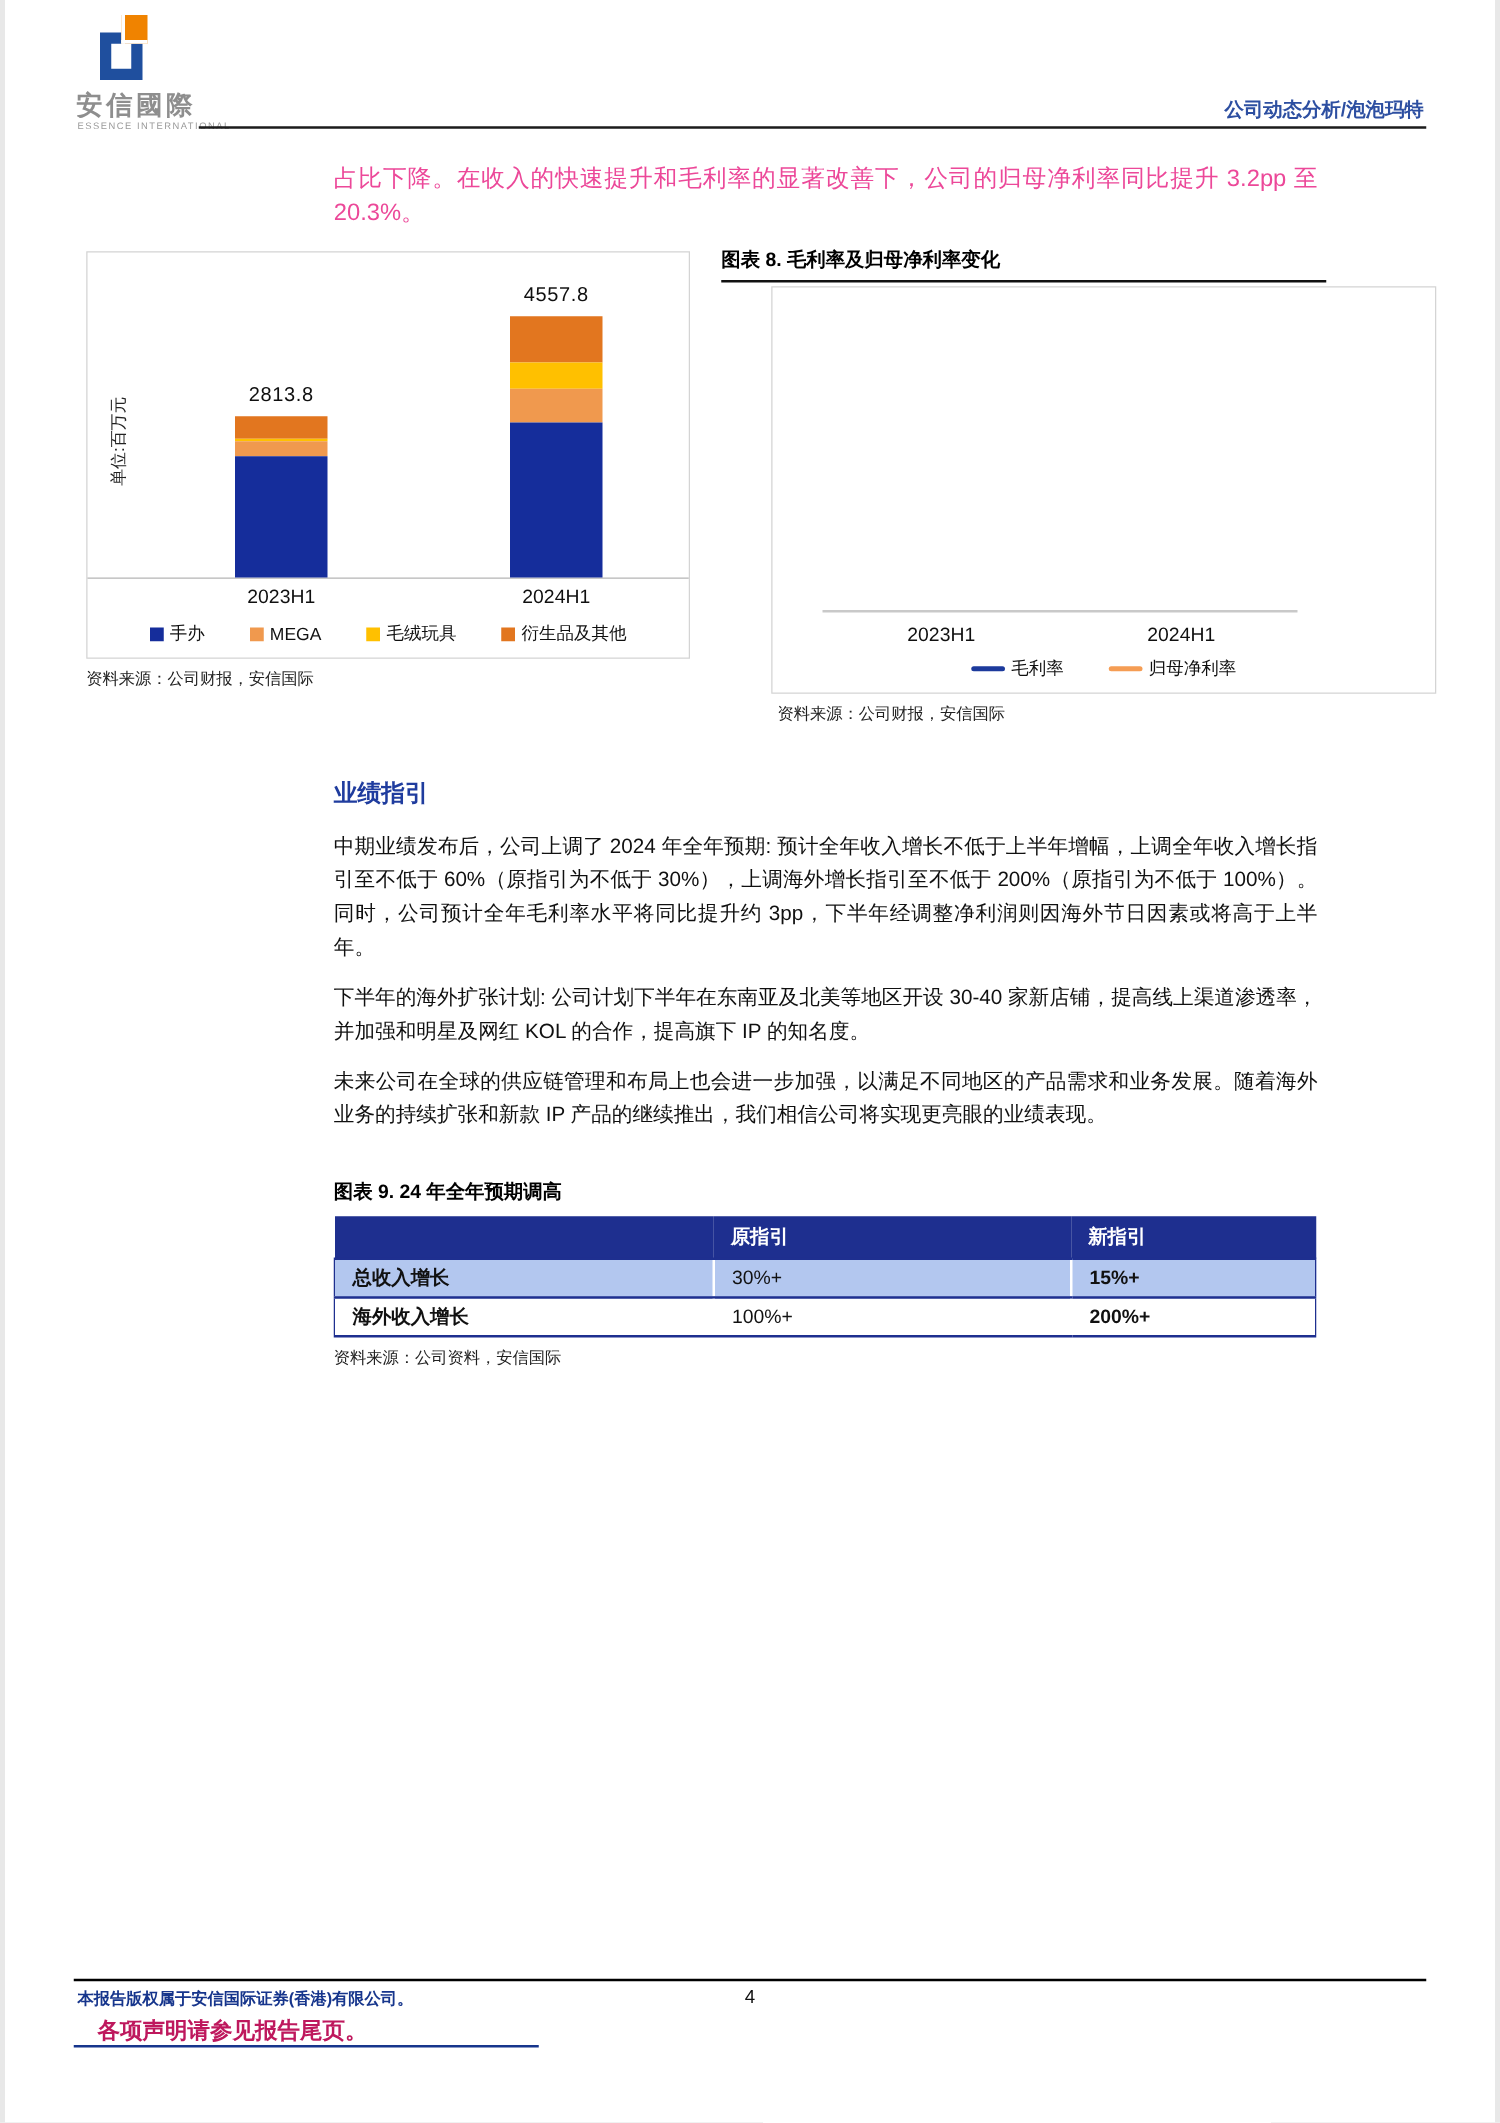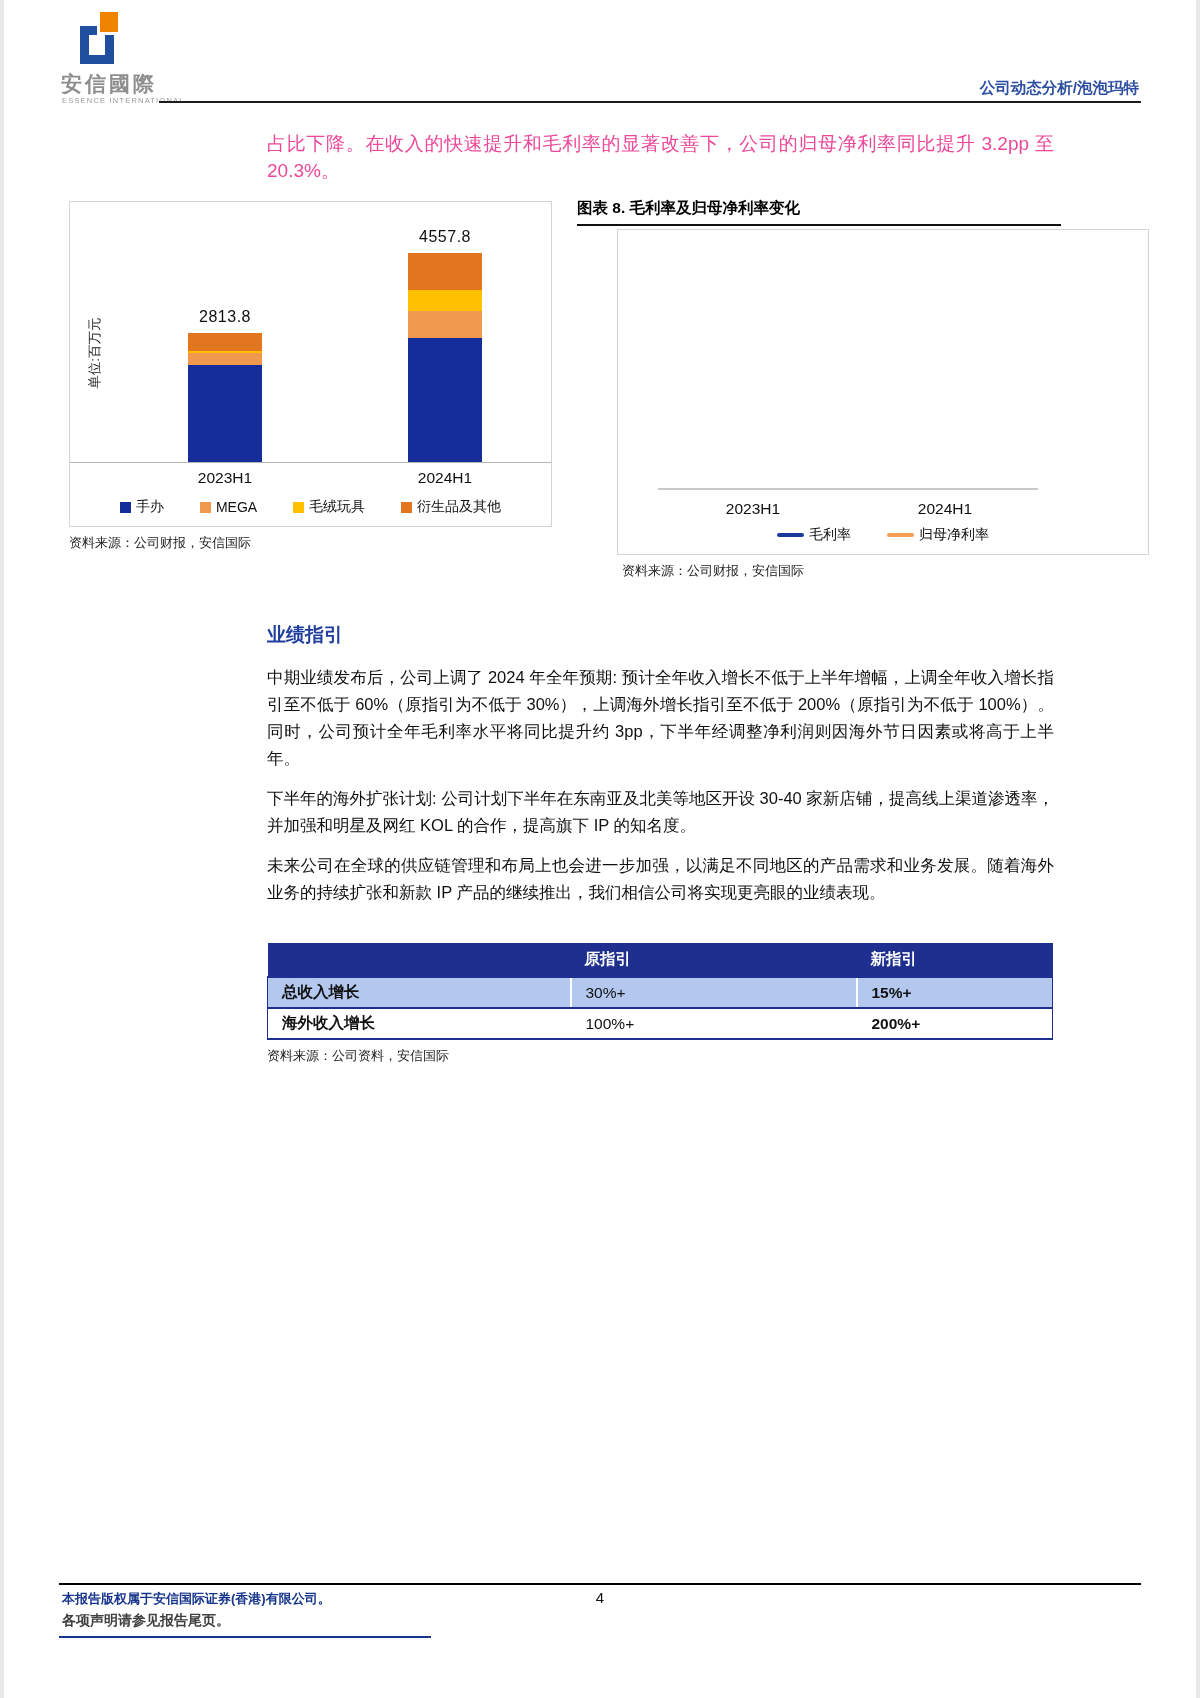--- a/index.html
+++ b/index.html
@@ -70,21 +70,21 @@
   .fig9 tbody td { font-size:15.5px; padding:4px 14px;
                    border-top:2px solid var(--navy,#1e2f8f); border-bottom:2px solid var(--navy,#1e2f8f); }
   .fig9 tbody tr.alt td { background:var(--rowblue,#b3c7ef); }
   .fig9 tbody td + td { border-left:2px solid #fff; }
   .fig9 tbody td:first-child { border-left:1px solid var(--navy,#1e2f8f); font-weight:bold; }
   .fig9 tbody td:last-child  { border-right:1px solid var(--navy,#1e2f8f); font-weight:bold; }
 
   
   .footer-rule { position:absolute; left:55px; right:55px; top:1583px; height:2px; background:#000; }
   .footer-line1 { position:absolute; left:58px; top:1590px; font-size:13px; font-weight:bold; color:#16358c; }
-  .footer-line2 { position:absolute; left:58px; top:1612px; font-size:14px; font-weight:bold; color:#404040; }
+  .footer-line2 { position:absolute; left:74px; top:1612px; font-size:18px; font-weight:bold; color:#be185d; }
   .footer-underline { position:absolute; left:55px; top:1636px; width:372px; height:1.5px; background:#16358c; }
   .page-num { position:absolute; left:0; right:0; top:1589px; text-align:center; font-size:15px; color:#101010; }
 </style>
 </head>
 <body>
 
 <div class="page">
 
   <div class="logo-mark">
     <div class="lm-blue"></div>
@@ -169,20 +169,21 @@
   </figure>
 
   <section class="guidance">
     <h2>业绩指引</h2>
     <p>中期业绩发布后，公司上调了 2024 年全年预期: 预计全年收入增长不低于上半年增幅，上调全年收入增长指引至不低于 60%（原指引为不低于 30%），上调海外增长指引至不低于 200%（原指引为不低于 100%）。同时，公司预计全年毛利率水平将同比提升约 3pp，下半年经调整净利润则因海外节日因素或将高于上半年。</p>
     <p>下半年的海外扩张计划: 公司计划下半年在东南亚及北美等地区开设 30-40 家新店铺，提高线上渠道渗透率，并加强和明星及网红 KOL 的合作，提高旗下 IP 的知名度。</p>
     <p>未来公司在全球的供应链管理和布局上也会进一步加强，以满足不同地区的产品需求和业务发展。随着海外业务的持续扩张和新款 IP 产品的继续推出，我们相信公司将实现更亮眼的业绩表现。</p>
   </section>
 
   <div class="fig9">
+    <div class="fig9-title">图表 9.  24 年全年预期调高</div>
     <table>
       <colgroup>
           <col class="c1">
           <col class="c2">
           <col class="c3">
         </colgroup>
       <thead>
         <tr>
           <th></th>
           <th>原指引</th>

